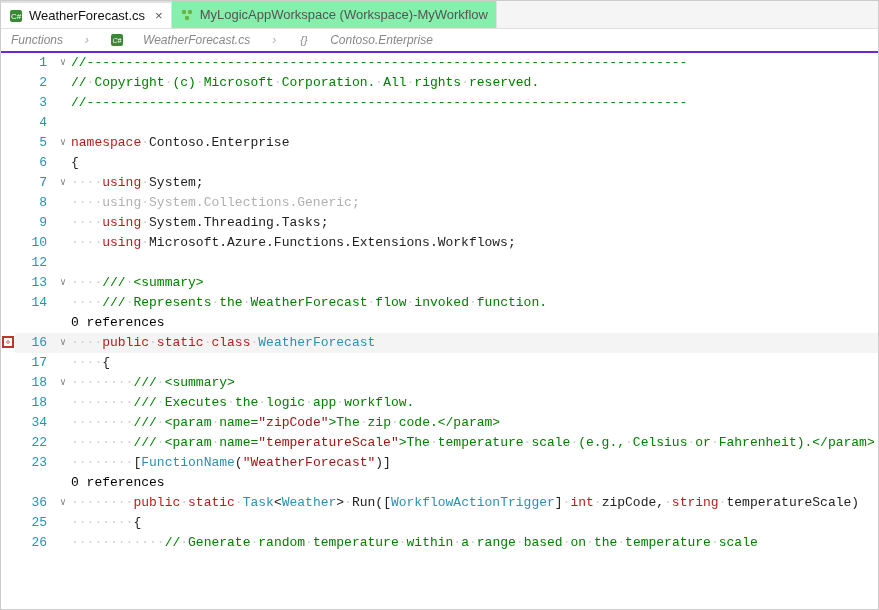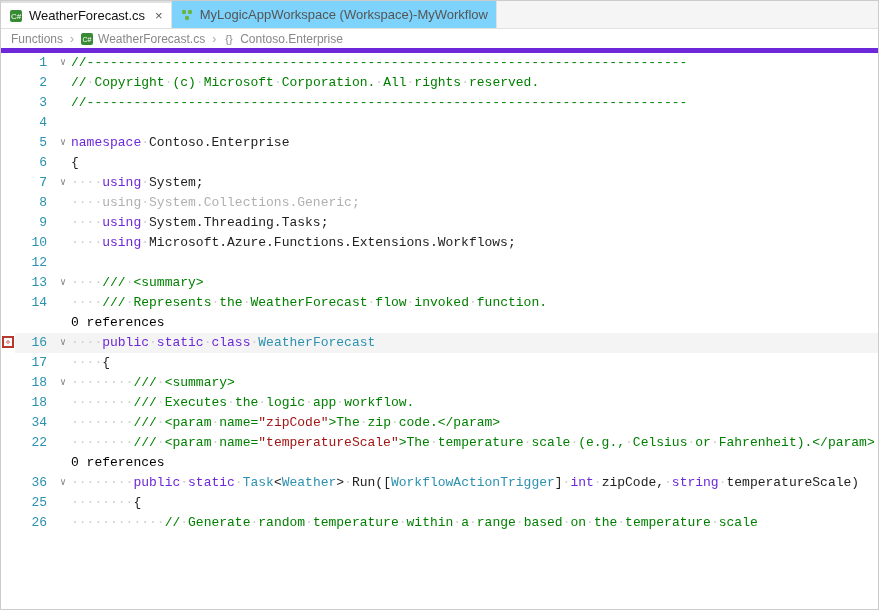--- a/index.html
+++ b/index.html
@@ -17,21 +17,21 @@
   height: 28px;
   background: #f5f5f5;
   border-bottom: 1px solid #e0e0e0;
   align-items: stretch;
 }
 .tab {
   display: flex;
   align-items: center;
   padding: 0 8px;
   border-right: 1px solid #e0e0e0;
-  background: #7dd3fc;
+  background: #86efac;
   color: #555;
   cursor: pointer;
   gap: 6px;
 }
 .tab.active {
   background: #fff;
   color: #111;
   border-top: 2px solid #e0e0e0;
 }
 .tab-icon {
@@ -46,22 +46,23 @@
   font-size: 13px;
   margin-left: 4px;
 }
 .breadcrumb {
   display: flex;
   align-items: center;
   height: 24px;
   padding: 0 10px;
   color: #888;
   font-size: 12px;
-  gap: 5px;
-  border-bottom: 5px solid #6d28d9;
+  gap: 20px;
+  border-bottom: 2px solid #6d28d9;
+  font-style: italic;
 }
 .breadcrumb .sep { color: #aaa; margin: 0 2px; }
 .bc-icon { width: 12px; height: 12px; display: inline-flex; align-items: center; }
 .editor {
   display: flex;
   height: calc(100% - 52px);
   font-family: Consolas, 'Courier New', monospace;
   font-size: 13px;
   line-height: 20px;
 }
@@ -79,21 +80,21 @@
 .line-numbers .ln { height: 20px; }
 .line-numbers .codelens { height: 14px; }
 .fold-gutter {
   width: 16px;
   color: #888;
   user-select: none;
 }
 .fold-gutter .fg { height: 20px; text-align: center; font-size: 10px; }
 .fold-gutter .codelens { height: 14px; }
 .c-comment { color: #008000; }
-.c-keyword { color: #6d28d9; }
+.c-keyword { color: #b91c1c; }
 .c-type { color: #2b91af; }
 .c-string { color: #a31515; }
 .c-faded { color: #b0b0b0; }
 .c-plain { color: #222; }
 .c-dash { color: #008000; }
 .ws { color: #d0d0d0; }
 .bp-marker {
   width: 12px;
   height: 12px;
   border: 2px solid #b5392e;
@@ -374,20 +375,30 @@
         <div class="bp-gutter"></div>
         <div class="line-numbers">
           <div class="ln">22</div>
         </div>
         <div class="fold-gutter">
           <div class="fg"></div>
         </div>
         <div class="code-cell"><div class="line"><span class="ws">········</span><span class="c-comment"><span>///</span><span class="ws">·</span><span>&lt;param</span><span class="ws">·</span><span>name=</span></span><span class="c-string">"temperatureScale"</span><span class="c-comment"><span>&gt;The</span><span class="ws">·</span><span>temperature</span><span class="ws">·</span><span>scale</span><span class="ws">·</span><span>(e.g.,</span><span class="ws">·</span><span>Celsius</span><span class="ws">·</span><span>or</span><span class="ws">·</span><span>Fahrenheit).&lt;/param&gt;</span></span></div></div>
       </div>
 
+<div class="row">
+        <div class="bp-gutter"></div>
+        <div class="line-numbers">
+          <div class="ln">23</div>
+        </div>
+        <div class="fold-gutter">
+          <div class="fg"></div>
+        </div>
+        <div class="code-cell"><div class="line"><span class="ws">········</span><span class="c-plain">[</span><span class="c-type">FunctionName</span><span class="c-plain">(</span><span class="c-string">"WeatherForecast"</span><span class="c-plain">)]</span></div></div>
+      </div>
 
 <div class="row">
         <div class="bp-gutter"></div>
         <div class="line-numbers">
           <div class="codelens"></div>
         </div>
         <div class="fold-gutter">
           <div class="codelens"></div>
         </div>
         <div class="code-cell"><div class="codelens deep">0 references</div></div>

